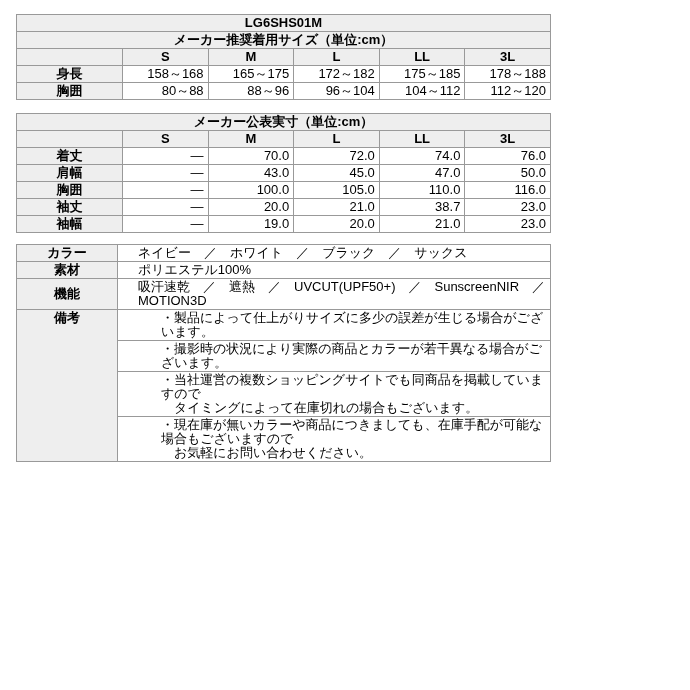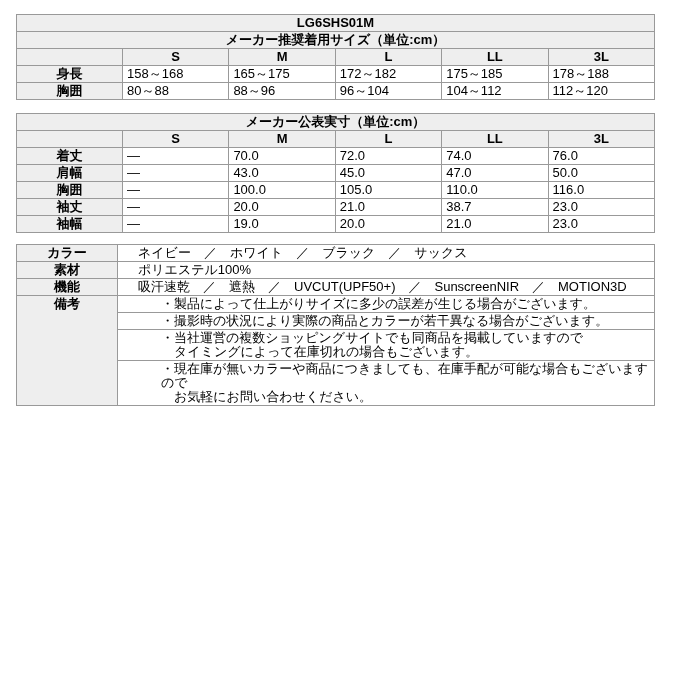--- a/index.html
+++ b/index.html
@@ -5,41 +5,41 @@
   * { margin:0; padding:0; box-sizing:border-box; }
   html,body { width:690px; height:690px; background:#ffffff; }
   body {
     font-family:"Liberation Sans","DejaVu Sans",sans-serif;
     color:#000000;
     overflow:hidden;
   }
   table.tbl {
     border-collapse:collapse;
     table-layout:fixed;
-    width:639px;
+    width:535px;
     margin-left:16px;
     font-size:13px;
     line-height:14px;
   }
   #t1 { margin-top:14px; }
   #t2 { margin-top:13px; }
   #t3 { margin-top:11px; }
   .tbl td {
     border:1px solid #999999;
     padding:1px 4px;
     overflow:hidden;
     background:#ffffff;
     vertical-align:middle;
   }
   .tbl td.hd {
     background:#eeeeee;
     font-weight:bold;
     text-align:center;
   }
-  .tbl td.val { text-align:left; }
+  .tbl td.val { text-align:right; }
   .tbl td.txt { text-align:left; padding-left:20px; }
   .tbl td.note {
     text-align:left;
     white-space:pre-line;
     padding-left:43px;
   }
   .tbl td.top { vertical-align:top; }
   col.lbl1 { width:106px; }
   col.lbl3 { width:101px; }
 </style>

